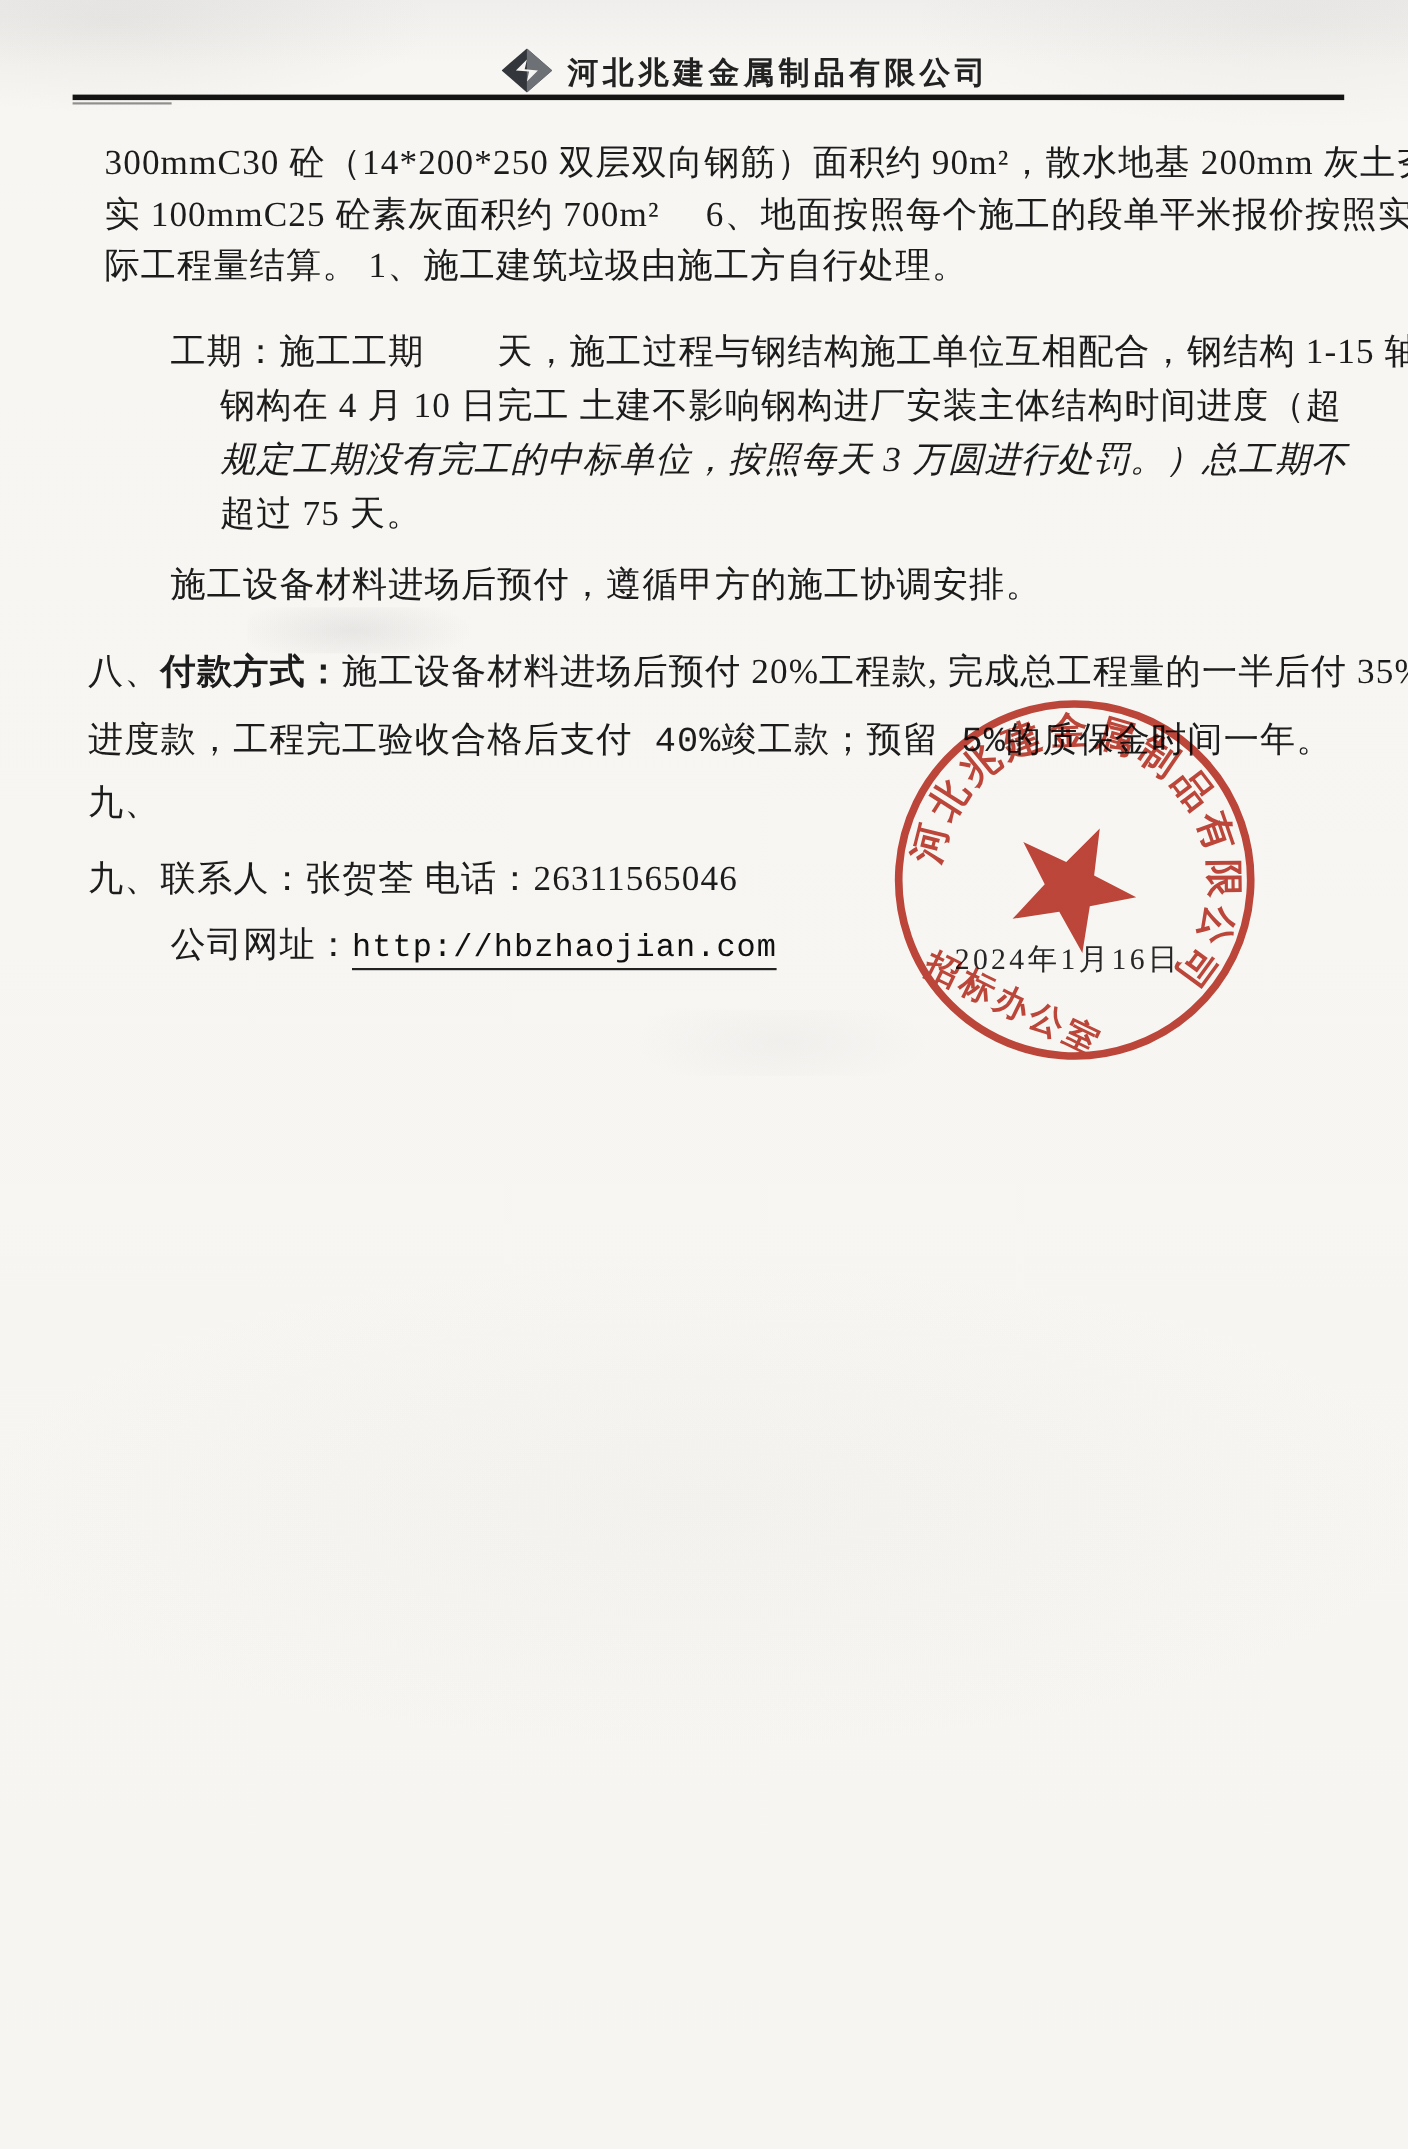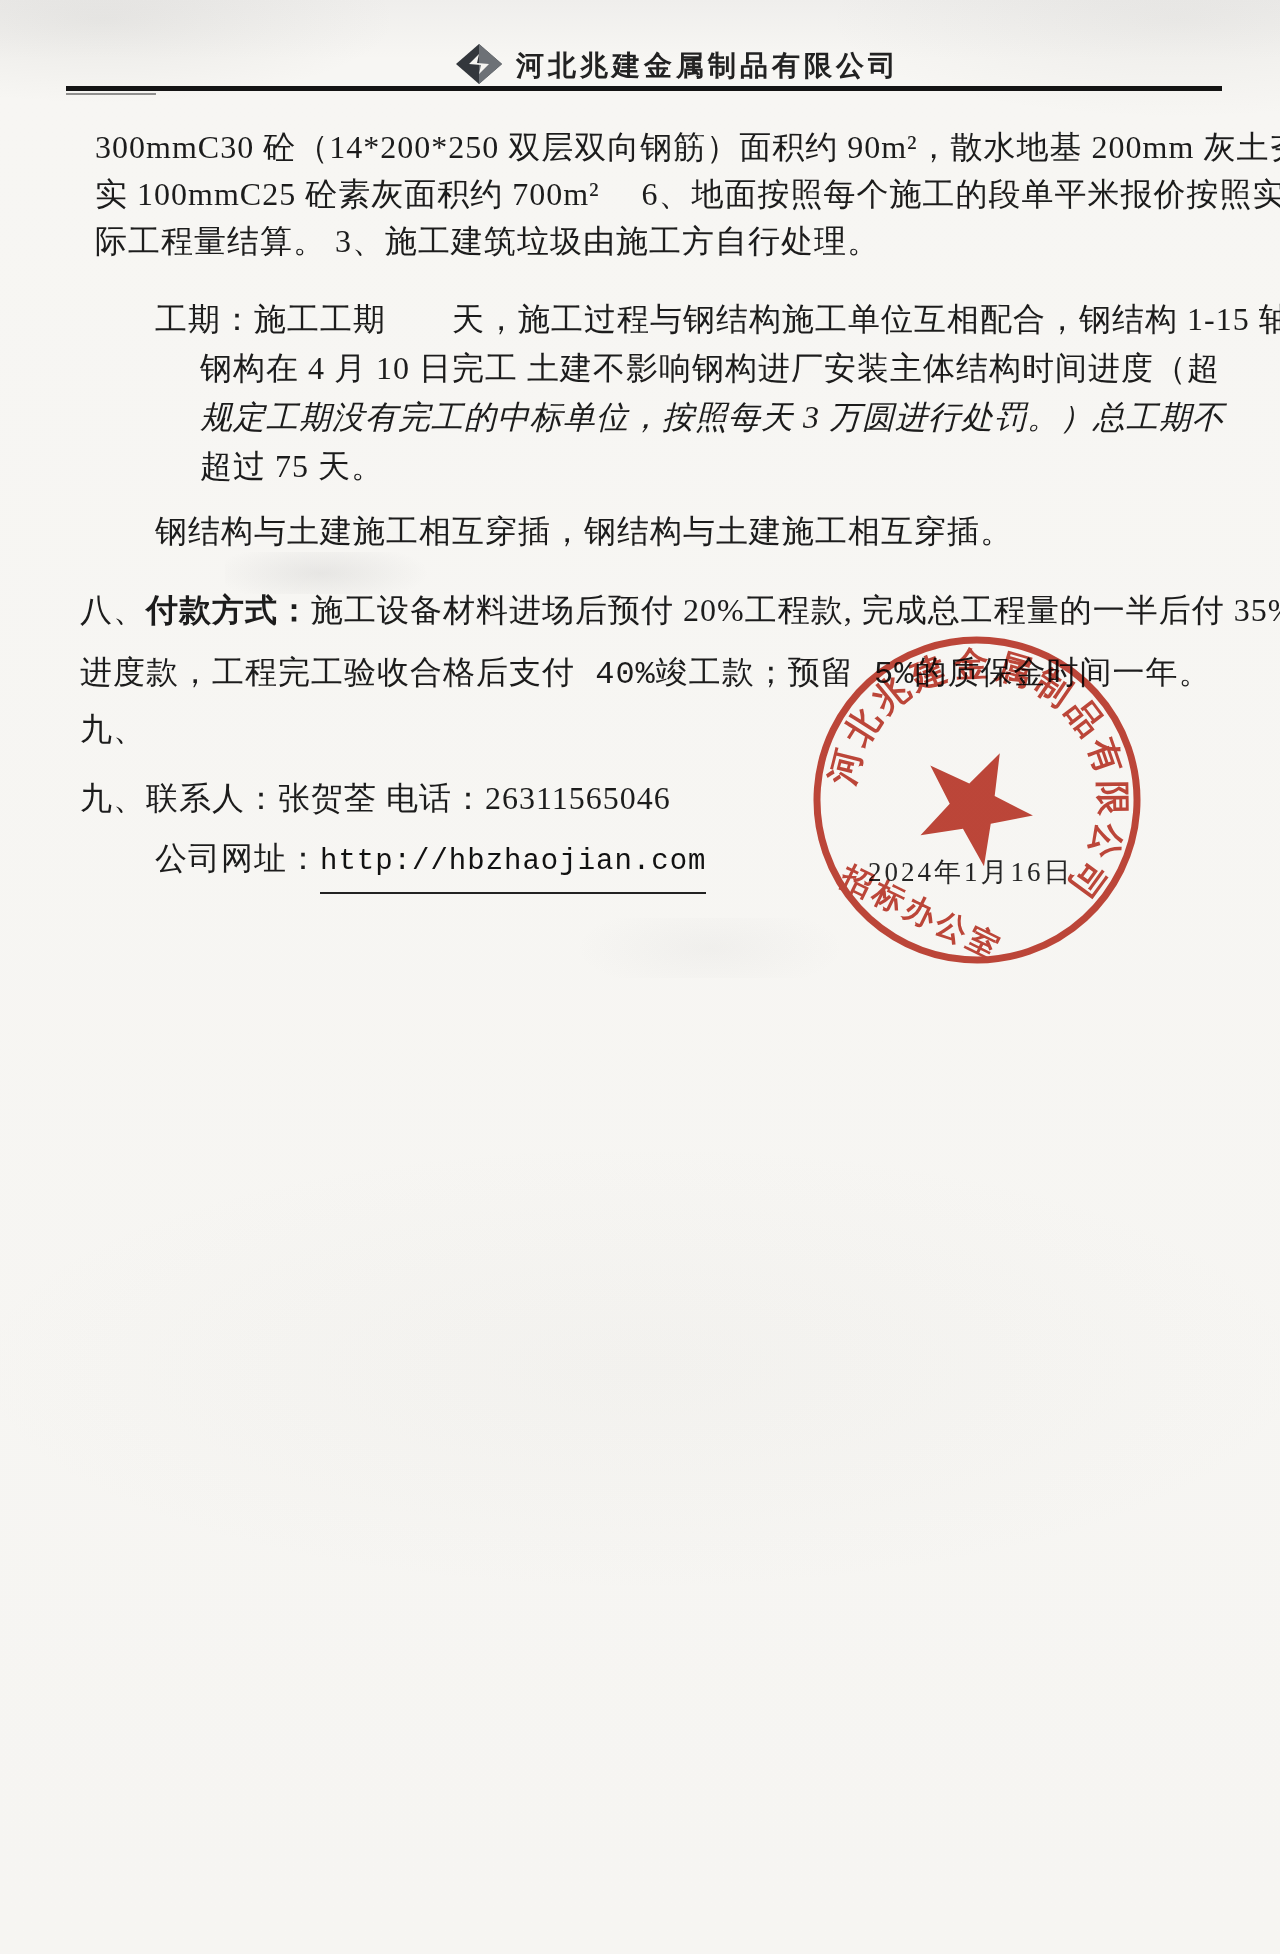--- a/index.html
+++ b/index.html
@@ -16,21 +16,21 @@
       radial-gradient(900px 300px at 50% 70%, rgba(180,178,172,.06), rgba(0,0,0,0) 75%),
       linear-gradient(180deg,#efeeec 0%,#f7f6f3 3%,#f6f5f2 100%);
   }
   .ln{position:absolute;white-space:nowrap;font-size:32px;letter-spacing:1px;line-height:1.2;}
   .bold{font-weight:700;margin-top:41px;}
   .header-title{position:absolute;left:516px;top:47px;font-size:28px;font-weight:700;letter-spacing:4px;color:#222;}
   .logo{position:absolute;left:456px;top:44px;width:46px;height:40px;}
   .rule{position:absolute;left:66px;top:86px;width:1156px;height:5px;background:#141414;}
   .rule:after{content:"";position:absolute;left:0;top:7px;width:90px;height:2px;background:rgba(20,20,20,.45);}
   .url{font-family:"Liberation Mono","DejaVu Sans Mono",monospace;font-size:29px;letter-spacing:1px;
-       border-bottom:2px solid #222;padding-bottom:14px;color:#111;text-decoration:none;}
+       border-bottom:2px solid #222;padding-bottom:2px;color:#111;text-decoration:none;}
   .date{position:absolute;left:868px;top:854px;font-size:27px;letter-spacing:3px;z-index:1;color:#262626;}
   .seal{position:absolute;left:805px;top:628px;width:344px;height:344px;z-index:3;
         mix-blend-mode:multiply;opacity:.9;filter:blur(.3px);}
   .smudge{position:absolute;pointer-events:none;}
   .smudge.a{left:225px;top:552px;width:240px;height:42px;
     background:radial-gradient(60% 100% at 40% 50%, rgba(90,90,95,.10), rgba(0,0,0,0) 75%);}
   .smudge.b{left:560px;top:918px;width:300px;height:60px;
     background:radial-gradient(60% 100% at 50% 50%, rgba(120,120,125,.05), rgba(0,0,0,0) 75%);}
 </style>
 </head>
@@ -41,28 +41,28 @@
   <svg class="logo" viewBox="0 0 46 40">
     <polygon points="23,0 46,20 23,40 0,20" fill="#33373c"></polygon>
     <polygon points="23,0 46,20 23,40" fill="#6d7176"></polygon>
     <path d="M13,20 L23,10 L21,19 L33,20 L23,30 L25,21 Z" fill="#f6f5f2"></path>
   </svg>
   <div class="header-title">河北兆建金属制品有限公司</div>
   <div class="rule"></div>
 
   <div class="ln" style="left:95px;top:128px;">300mmC30 砼（14*200*250 双层双向钢筋）面积约 90m²，散水地基 200mm 灰土夯</div>
   <div class="ln" style="left:95px;top:175px;">实 100mmC25 砼素灰面积约 700m²　 6、地面按照每个施工的段单平米报价按照实</div>
-  <div class="ln" style="left:95px;top:222px;">际工程量结算。 3、施工建筑垃圾由施工方自行处理。</div>
+  <div class="ln" style="left:95px;top:222px;">际工程量结算。 1、施工建筑垃圾由施工方自行处理。</div>
 
   <div class="ln" style="left:155px;top:300px;">工期：施工工期　　天，施工过程与钢结构施工单位互相配合，钢结构 1-15 轴</div>
   <div class="ln" style="left:200px;top:349px;">钢构在 4 月 10 日完工 土建不影响钢构进厂安装主体结构时间进度（超</div>
   <div class="ln" style="left:200px;top:398px;font-style:italic;">规定工期没有完工的中标单位，按照每天 3 万圆进行处罚。）总工期不</div>
   <div class="ln" style="left:200px;top:447px;">超过 75 天。</div>
 
-  <div class="ln" style="left:155px;top:512px;">钢结构与土建施工相互穿插，钢结构与土建施工相互穿插。</div>
+  <div class="ln" style="left:155px;top:512px;">施工设备材料进场后预付，遵循甲方的施工协调安排。</div>
 
   <div class="ln" style="left:80px;top:591px;">
     <span>八、</span><span class="bold">付款方式：</span><span>施工设备材料进场后预付 20%工程款, 完成总工程量的一半后付 35%</span>
   </div>
   <div class="ln" style="left:80px;top:656px;font-family:Liberation Mono, monospace;">进度款，工程完工验收合格后支付 40%竣工款；预留 5%的质保金时间一年。</div>
 
   <div class="ln" style="left:80px;top:710px;">九、</div>
 
   <div class="ln" style="left:80px;top:779px;">九、联系人：张贺荃 电话：26311565046</div>
 

